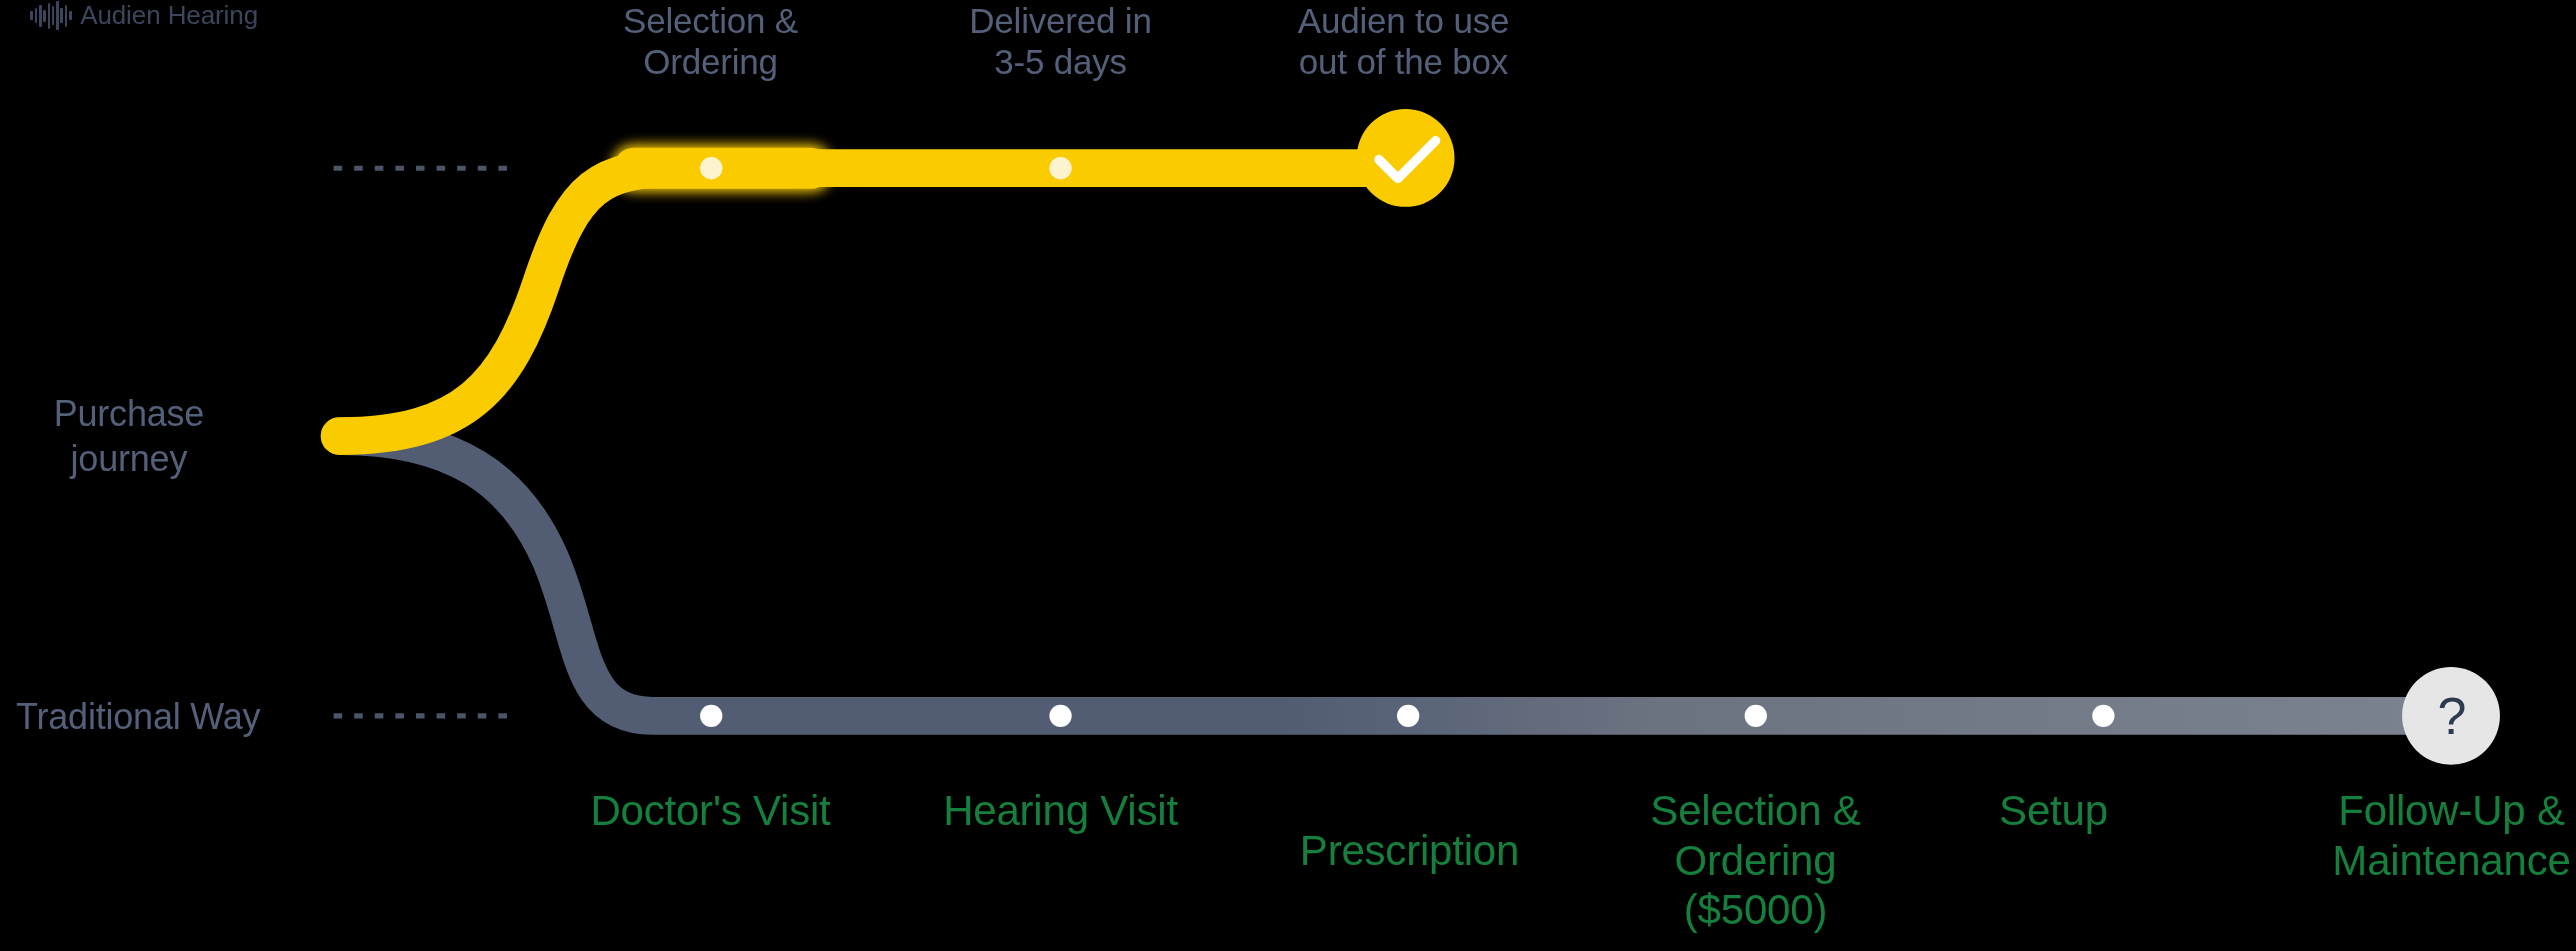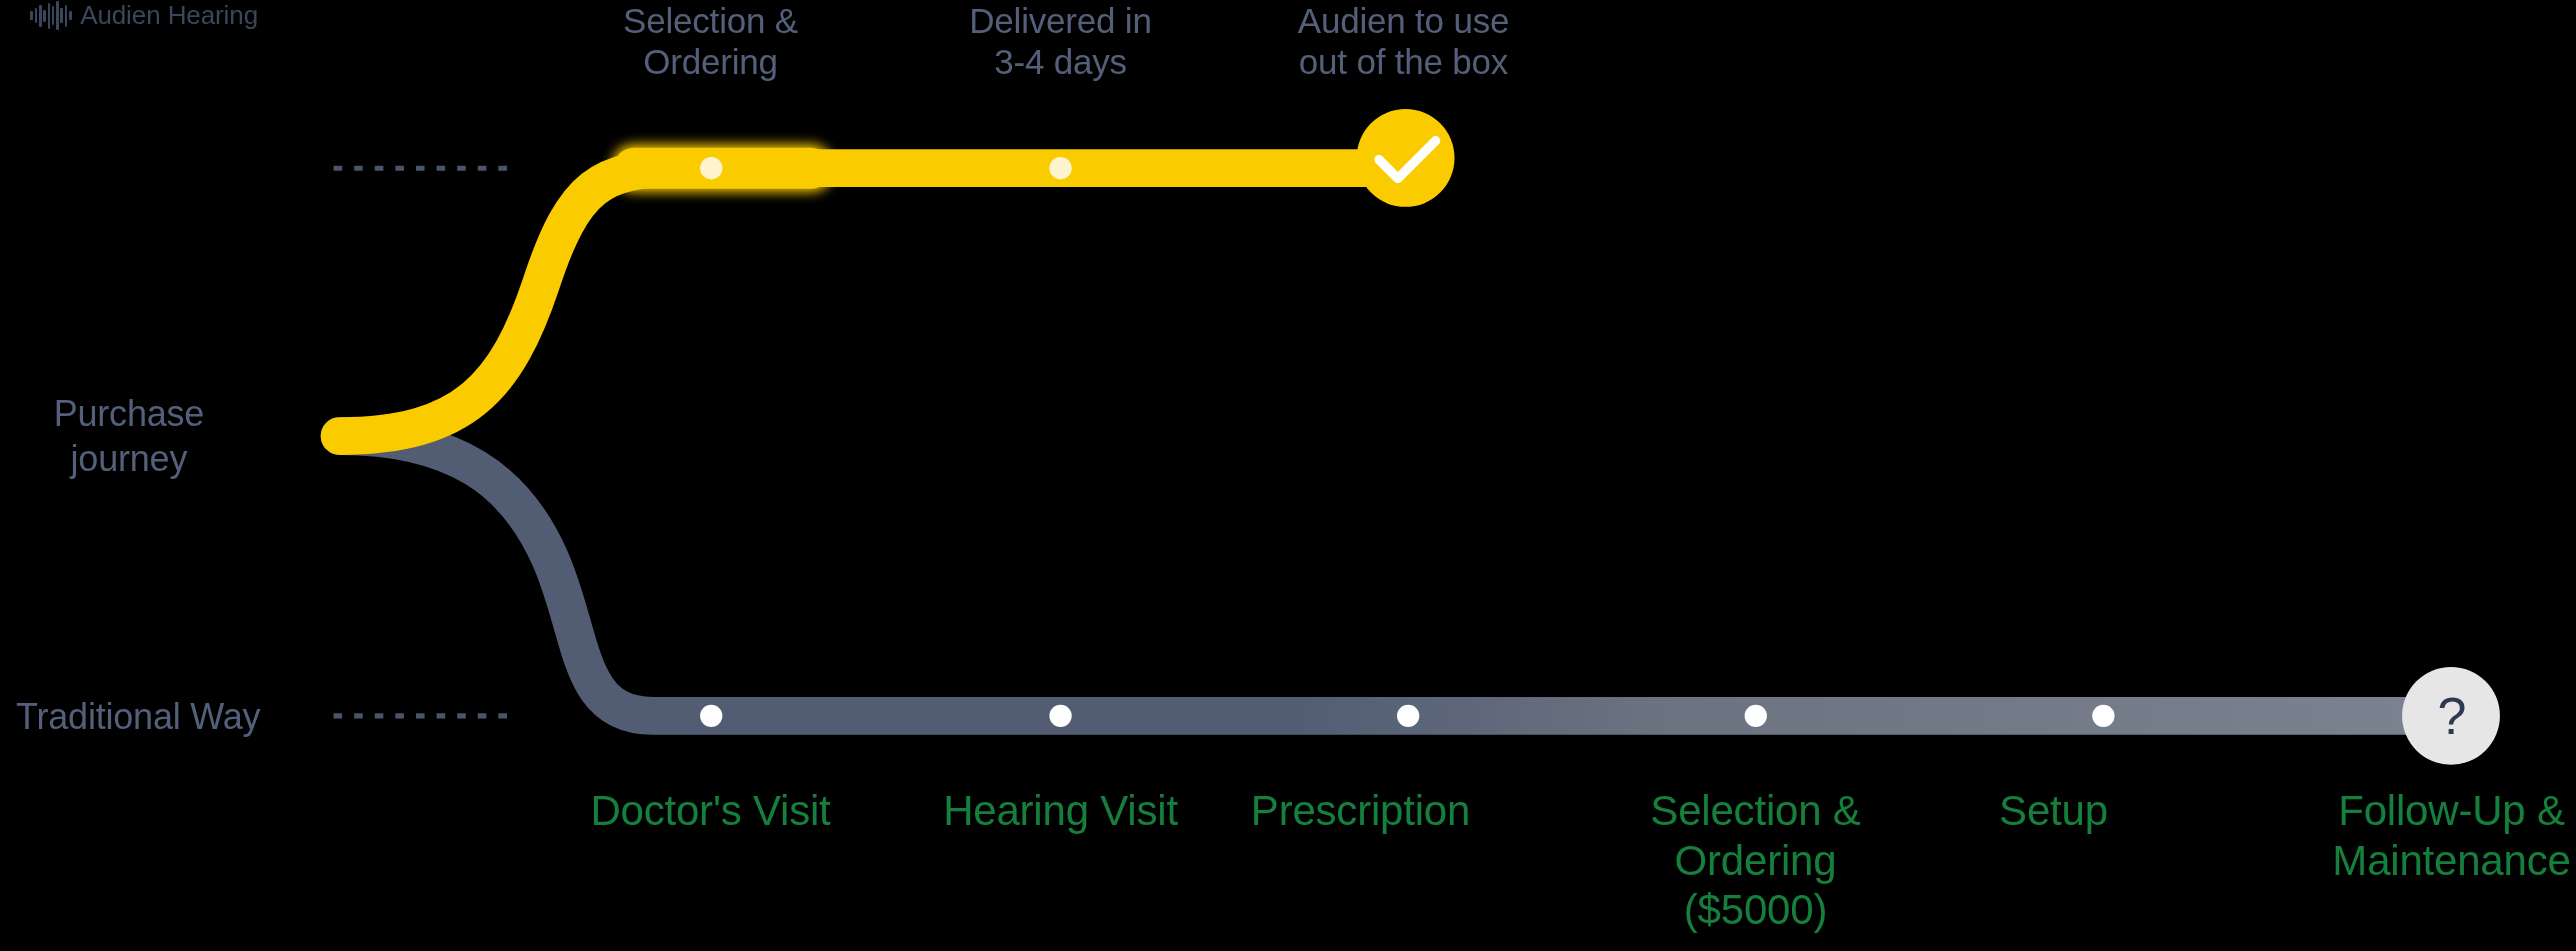--- a/index.html
+++ b/index.html
@@ -167,27 +167,27 @@
   </div>
 
   <div class="label row-label" id="purchase-journey-label">Purchase
 journey</div>
 
   <div class="label row-label" id="traditional-row-label">Traditional Way</div>
 
   <div class="label top-caption" style="left:513px;">Selection &amp;
 Ordering</div>
   <div class="label top-caption" style="left:863px;">Delivered in
-3-4 days</div>
+3-5 days</div>
   <div class="label top-caption" style="left:1206px;">Audien to use
 out of the box</div>
 
   <div class="label bottom-caption" style="left:513px;">Doctor's Visit</div>
   <div class="label bottom-caption" style="left:863px;">Hearing Visit</div>
-  <div class="label bottom-caption" style="left:1163px;">Prescription</div>
+  <div class="label bottom-caption" style="left:1212px;margin-top:40px;">Prescription</div>
   <div class="label bottom-caption" style="left:1558px;">Selection &amp;
 Ordering
 ($5000)</div>
   <div class="label bottom-caption" style="left:1856px;">Setup</div>
   <div class="label bottom-caption" style="left:2254px;">Follow-Up &amp;
 Maintenance</div>
 
 </div>
 
 

